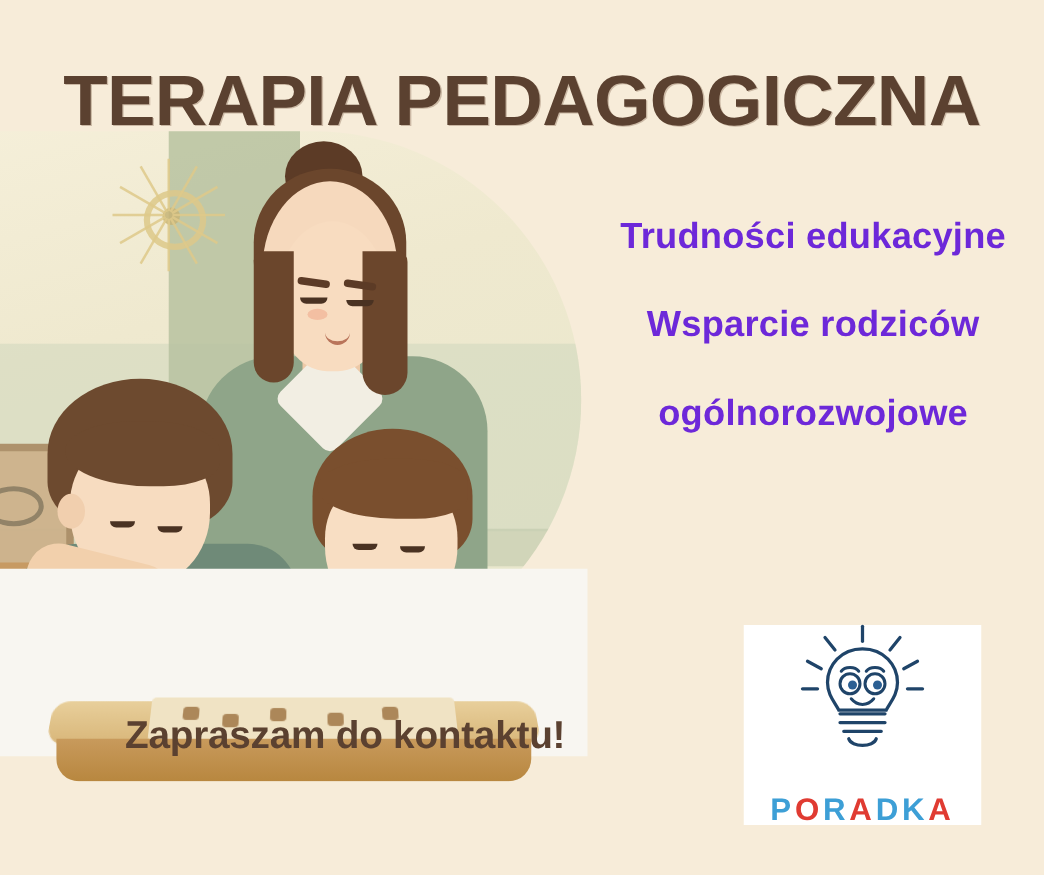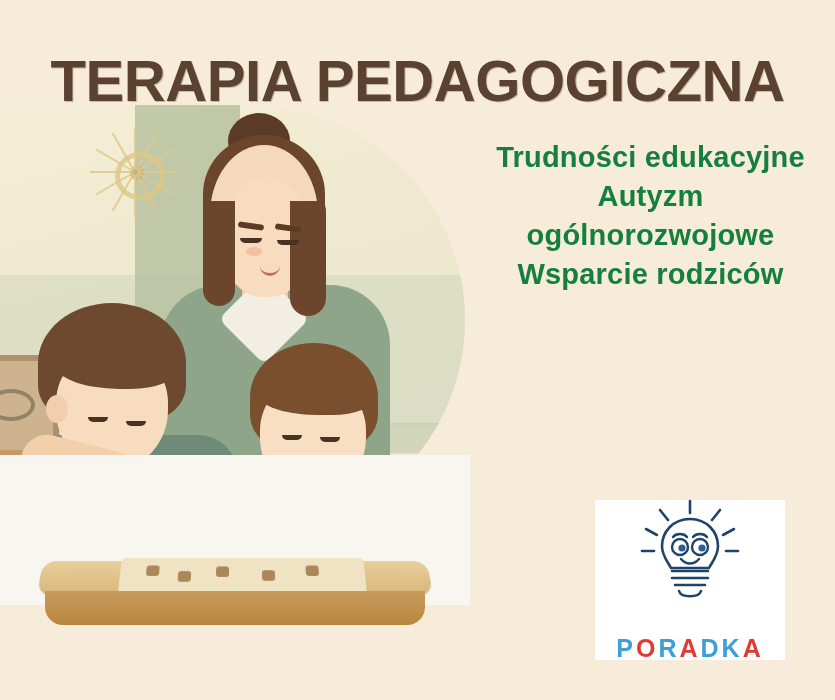--- a/index.html
+++ b/index.html
@@ -143,24 +143,25 @@
 
   
   .services{
     position:absolute;left:466px;top:138px;width:369px;
     text-align:center;z-index:20;
   }
   .svc{
     font-family:"Liberation Sans", sans-serif;
     font-weight:bold;
     font-size:29px;
-    color:#15803d;
+    color:#6d28d9;
     line-height:1.35;
     letter-spacing:.2px;
     white-space:nowrap;
+    margin-top:32px;
   }
 
   
   .cta{
     position:absolute;left:100px;top:570px;
     font-family:"Liberation Sans", sans-serif;
     font-weight:bold;font-size:31px;color:#5b4130;
     letter-spacing:-.2px;z-index:30;white-space:nowrap;
   }
 
@@ -266,25 +267,25 @@
       <div class="pc" style="left:142px;top:13px;"></div>
       <div class="pc" style="left:186px;top:8px;"></div>
     </div>
     <div class="table-edge"></div>
   </div>
 
   <div class="title">TERAPIA PEDAGOGICZNA</div>
 
   <div class="services">
     <div class="svc">Trudności edukacyjne</div>
-    <div class="svc">Autyzm</div>
+    <div class="svc">Wsparcie rodziców</div>
     <div class="svc">ogólnorozwojowe</div>
-    <div class="svc">Wsparcie rodziców</div>
   </div>
 
+  <div class="cta">Zapraszam do kontaktu!</div>
 
   <div class="logo-box">
     <div class="bulb-wrap">
       <svg viewBox="0 0 110 105" width="110" height="105">
         <g stroke="#1f4469" stroke-width="2.6" fill="none" stroke-linecap="round">
           <path d="M55 20 C38 20 27 33 27 47 C27 57 33 63 36 69 L74 69 C77 63 83 57 83 47 C83 33 72 20 55 20 Z"></path>
           <path d="M37 72 L73 72 M37 79 L73 79 M40 86 L70 86"></path>
           <path d="M44 92 C46 99 64 99 66 92"></path>
           <line x1="55" y1="14" x2="55" y2="2"></line>
           <line x1="33" y1="21" x2="25" y2="11"></line>

